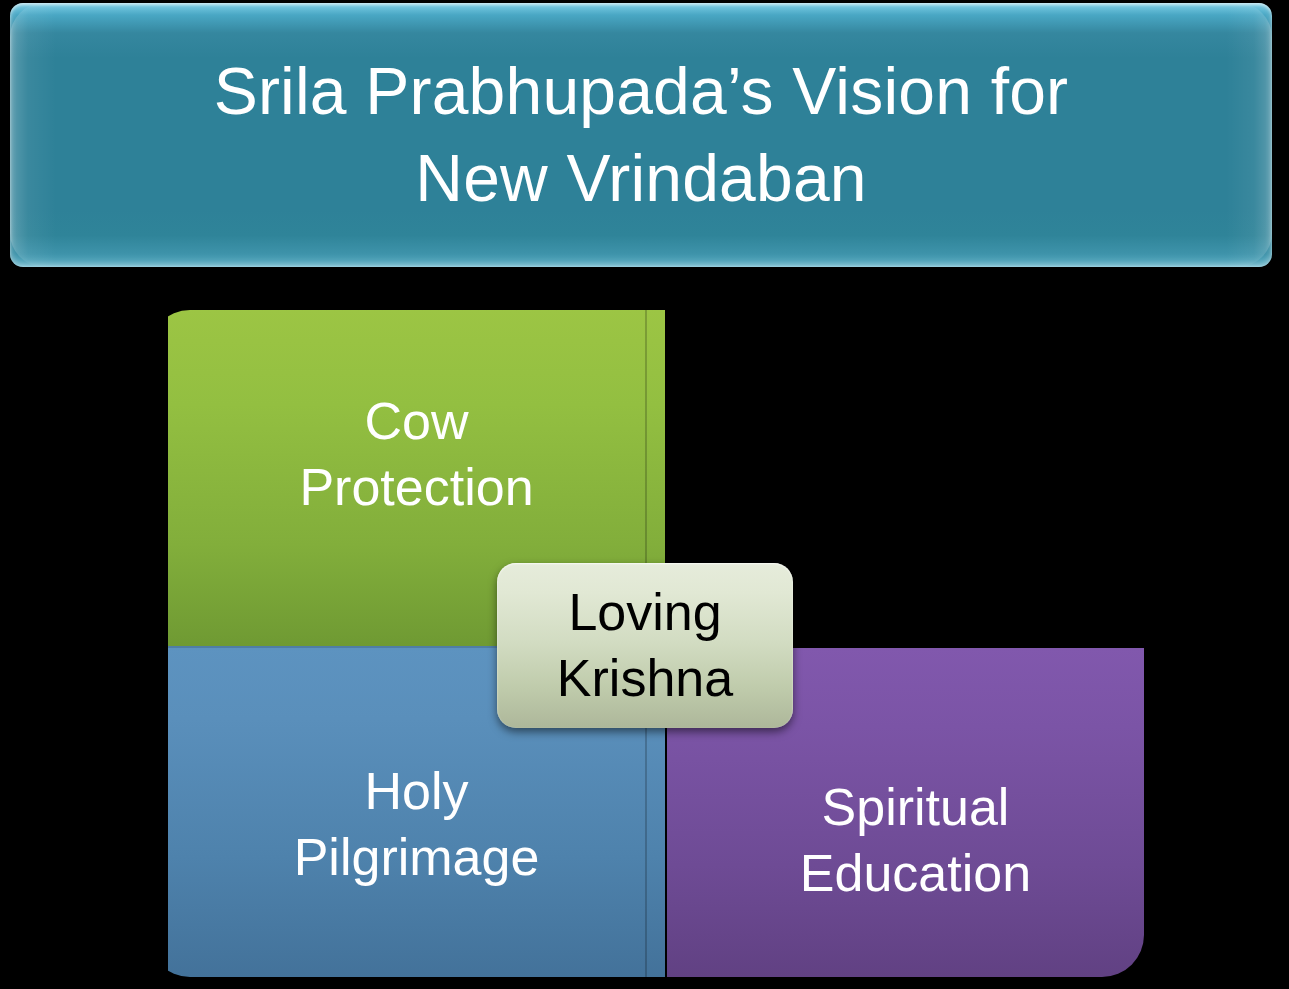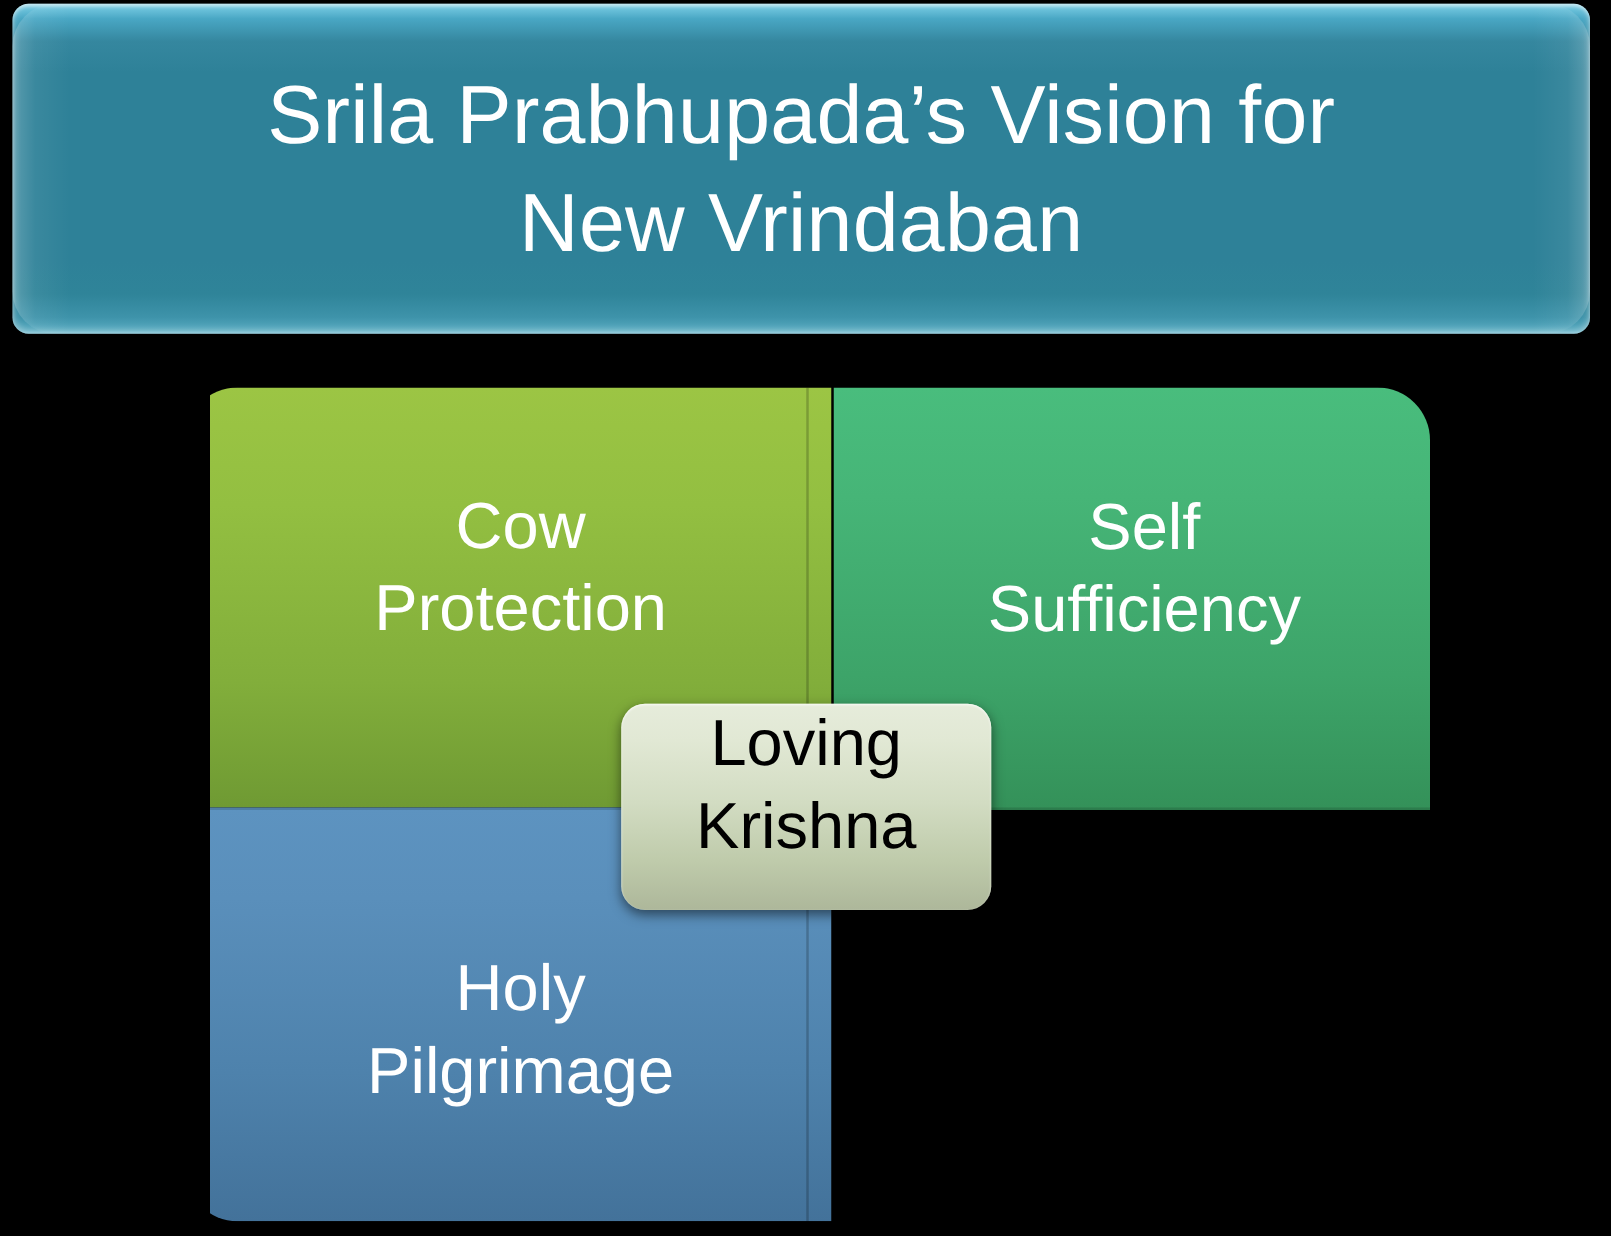--- a/index.html
+++ b/index.html
@@ -172,20 +172,21 @@
     background: linear-gradient(to bottom,
         #e6ecdb 0%,
         #e1e8d4 18%,
         #d2dcc2 48%,
         #bfcbab 76%,
         #adb79a 100%);
     box-shadow:
       0 4px 9px rgba(0,0,0,0.50),
       inset 0 1px 2px rgba(255,255,255,0.75);
     display: flex;
+    align-items: center;
     justify-content: center;
     text-align: center;
     z-index: 10;
     box-sizing: border-box;
   }
   #center-hub-label {
     color: #000000;
     font-size: 52px;
     line-height: 1.26;
     font-weight: 400;
@@ -200,30 +201,30 @@
 New Vrindaban</div>
 </div>
 
 <div id="matrix">
 
   <div class="quad" id="quad-cow-protection">
     <div class="quad-label">Cow
 Protection</div>
   </div>
 
-  <div class="quad" id="quad-self-sufficiency">
-    <div class="quad-label">Self
-Sufficiency</div>
-  </div>
 
   <div class="quad" id="quad-holy-pilgrimage">
     <div class="quad-label">Holy
 Pilgrimage</div>
   </div>
 
+  <div class="quad" id="quad-spiritual-education">
+    <div class="quad-label">Spiritual
+Education</div>
+  </div>
 
   <div id="seam-vertical"></div>
   <div id="seam-horizontal"></div>
 </div>
 
 <div id="center-hub">
   <div id="center-hub-label">Loving
 Krishna</div>
 </div>
 

